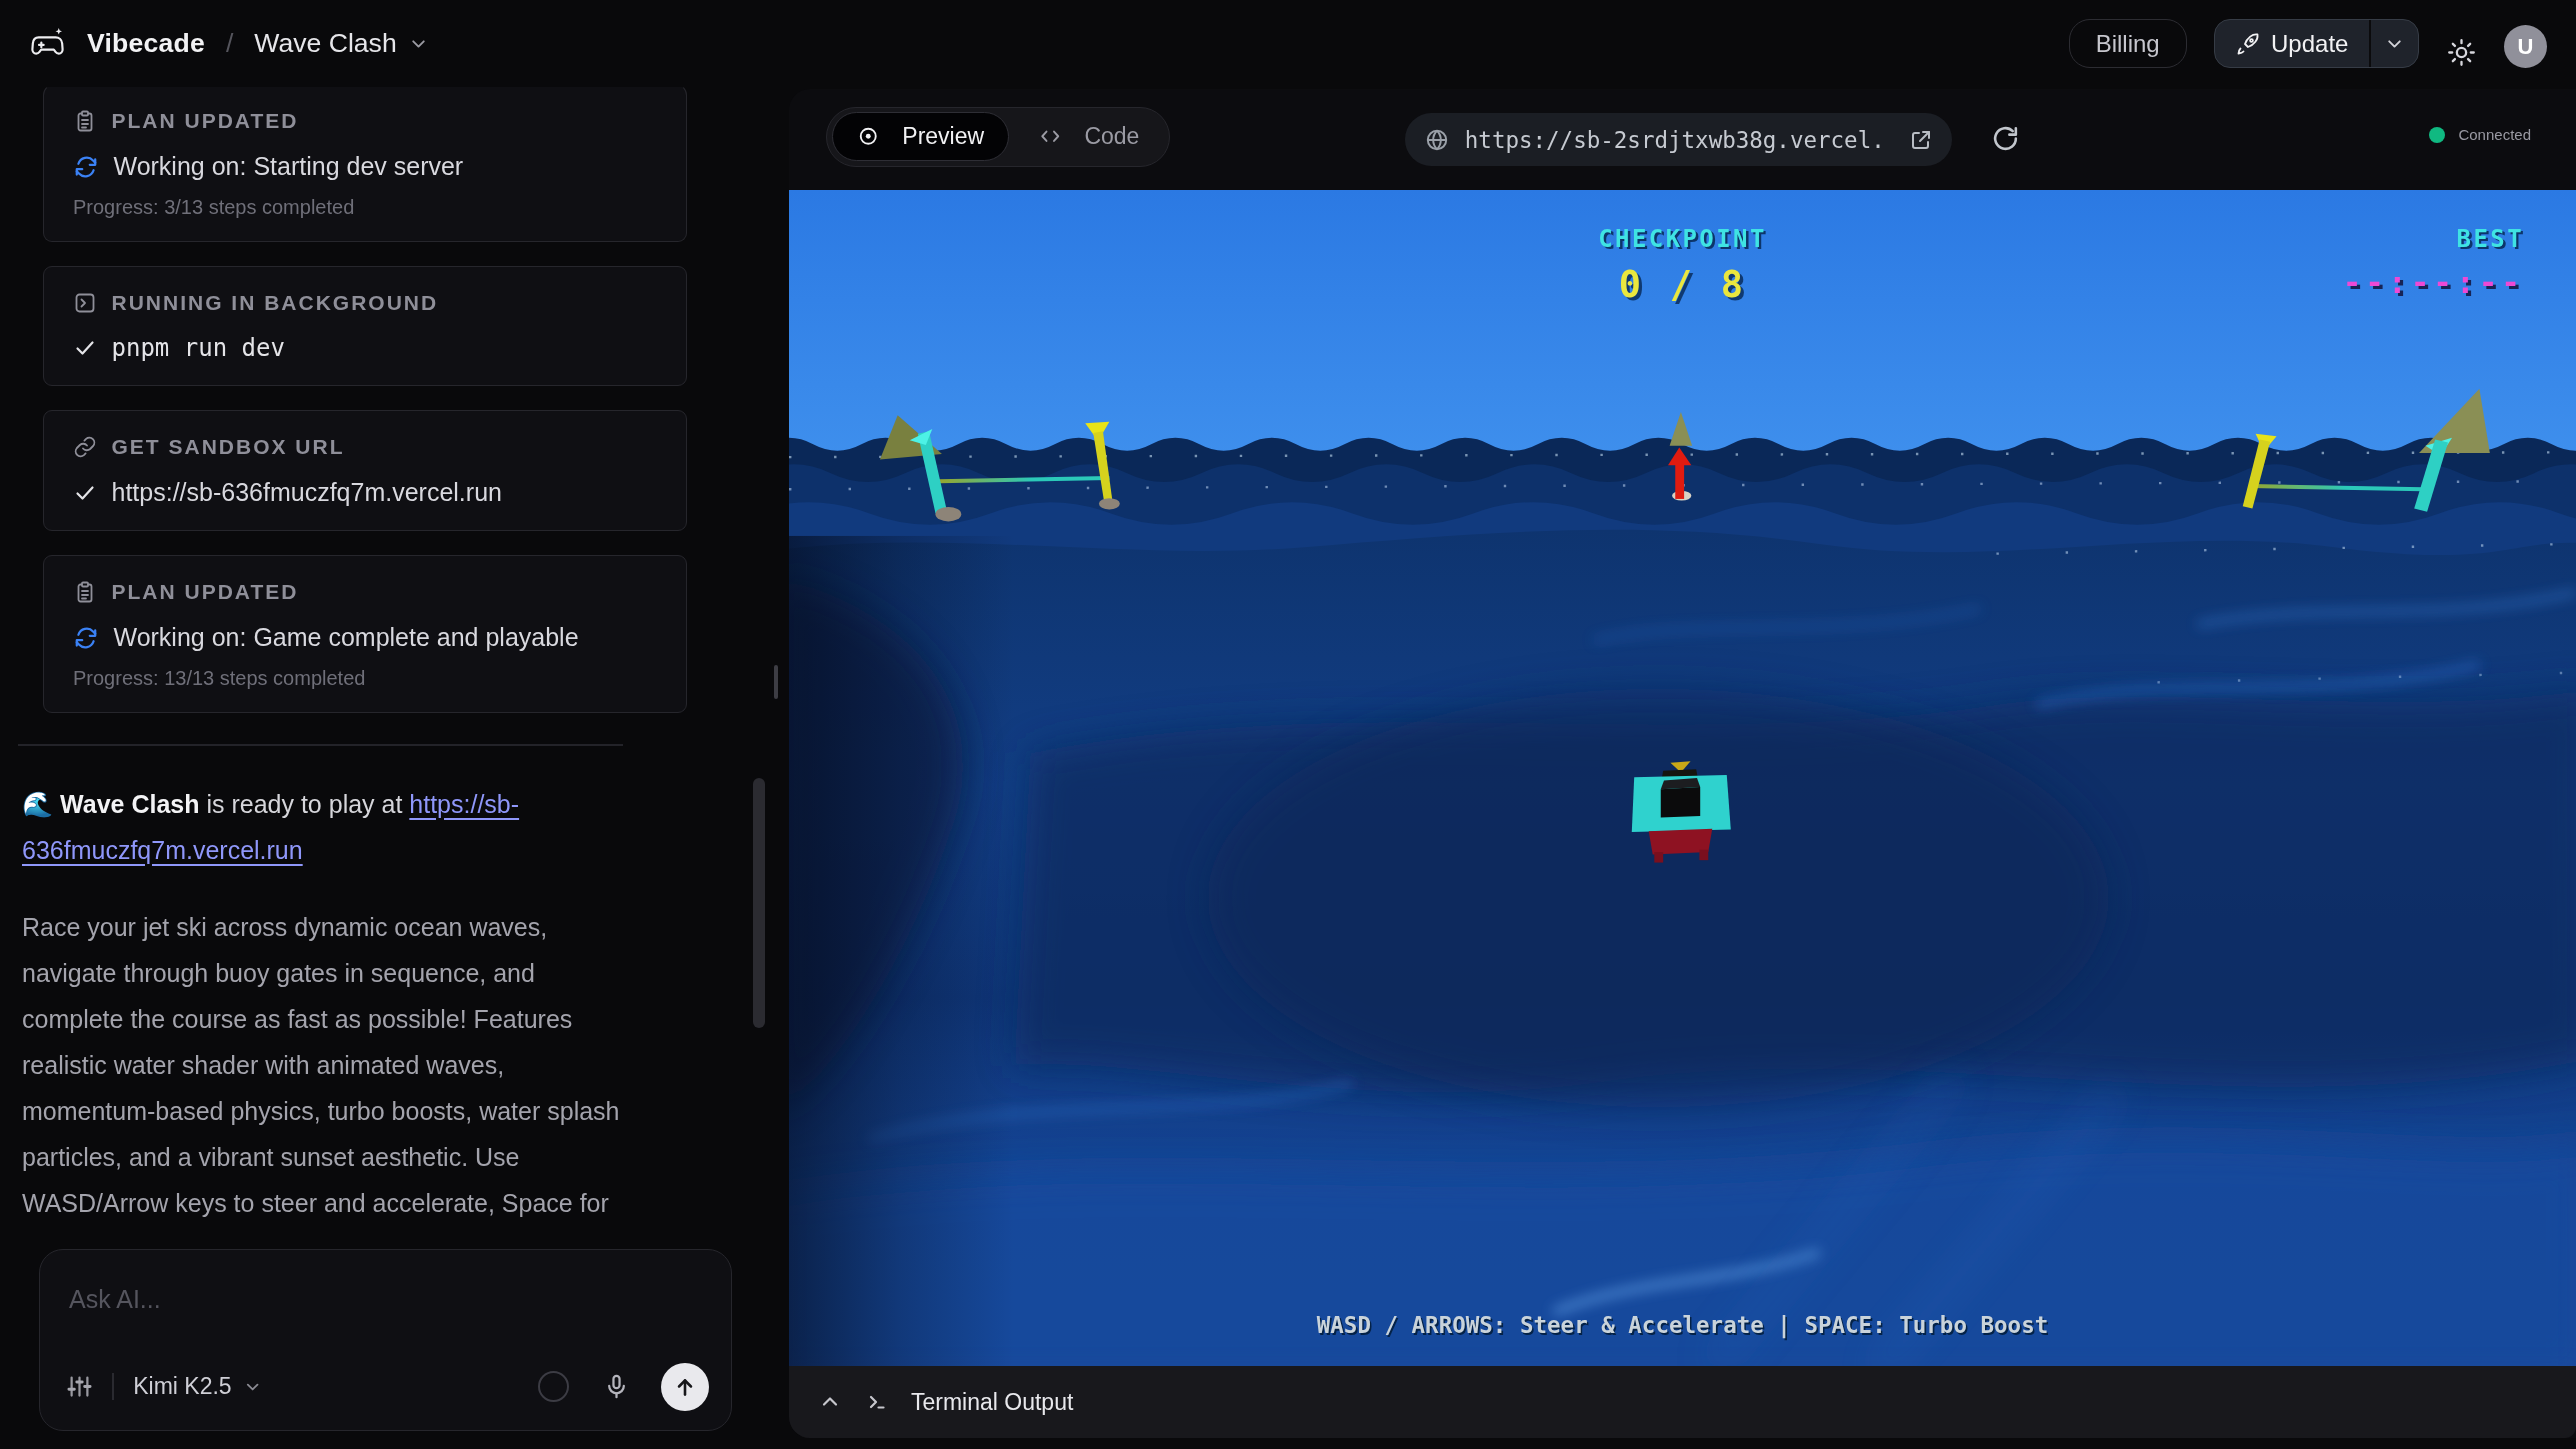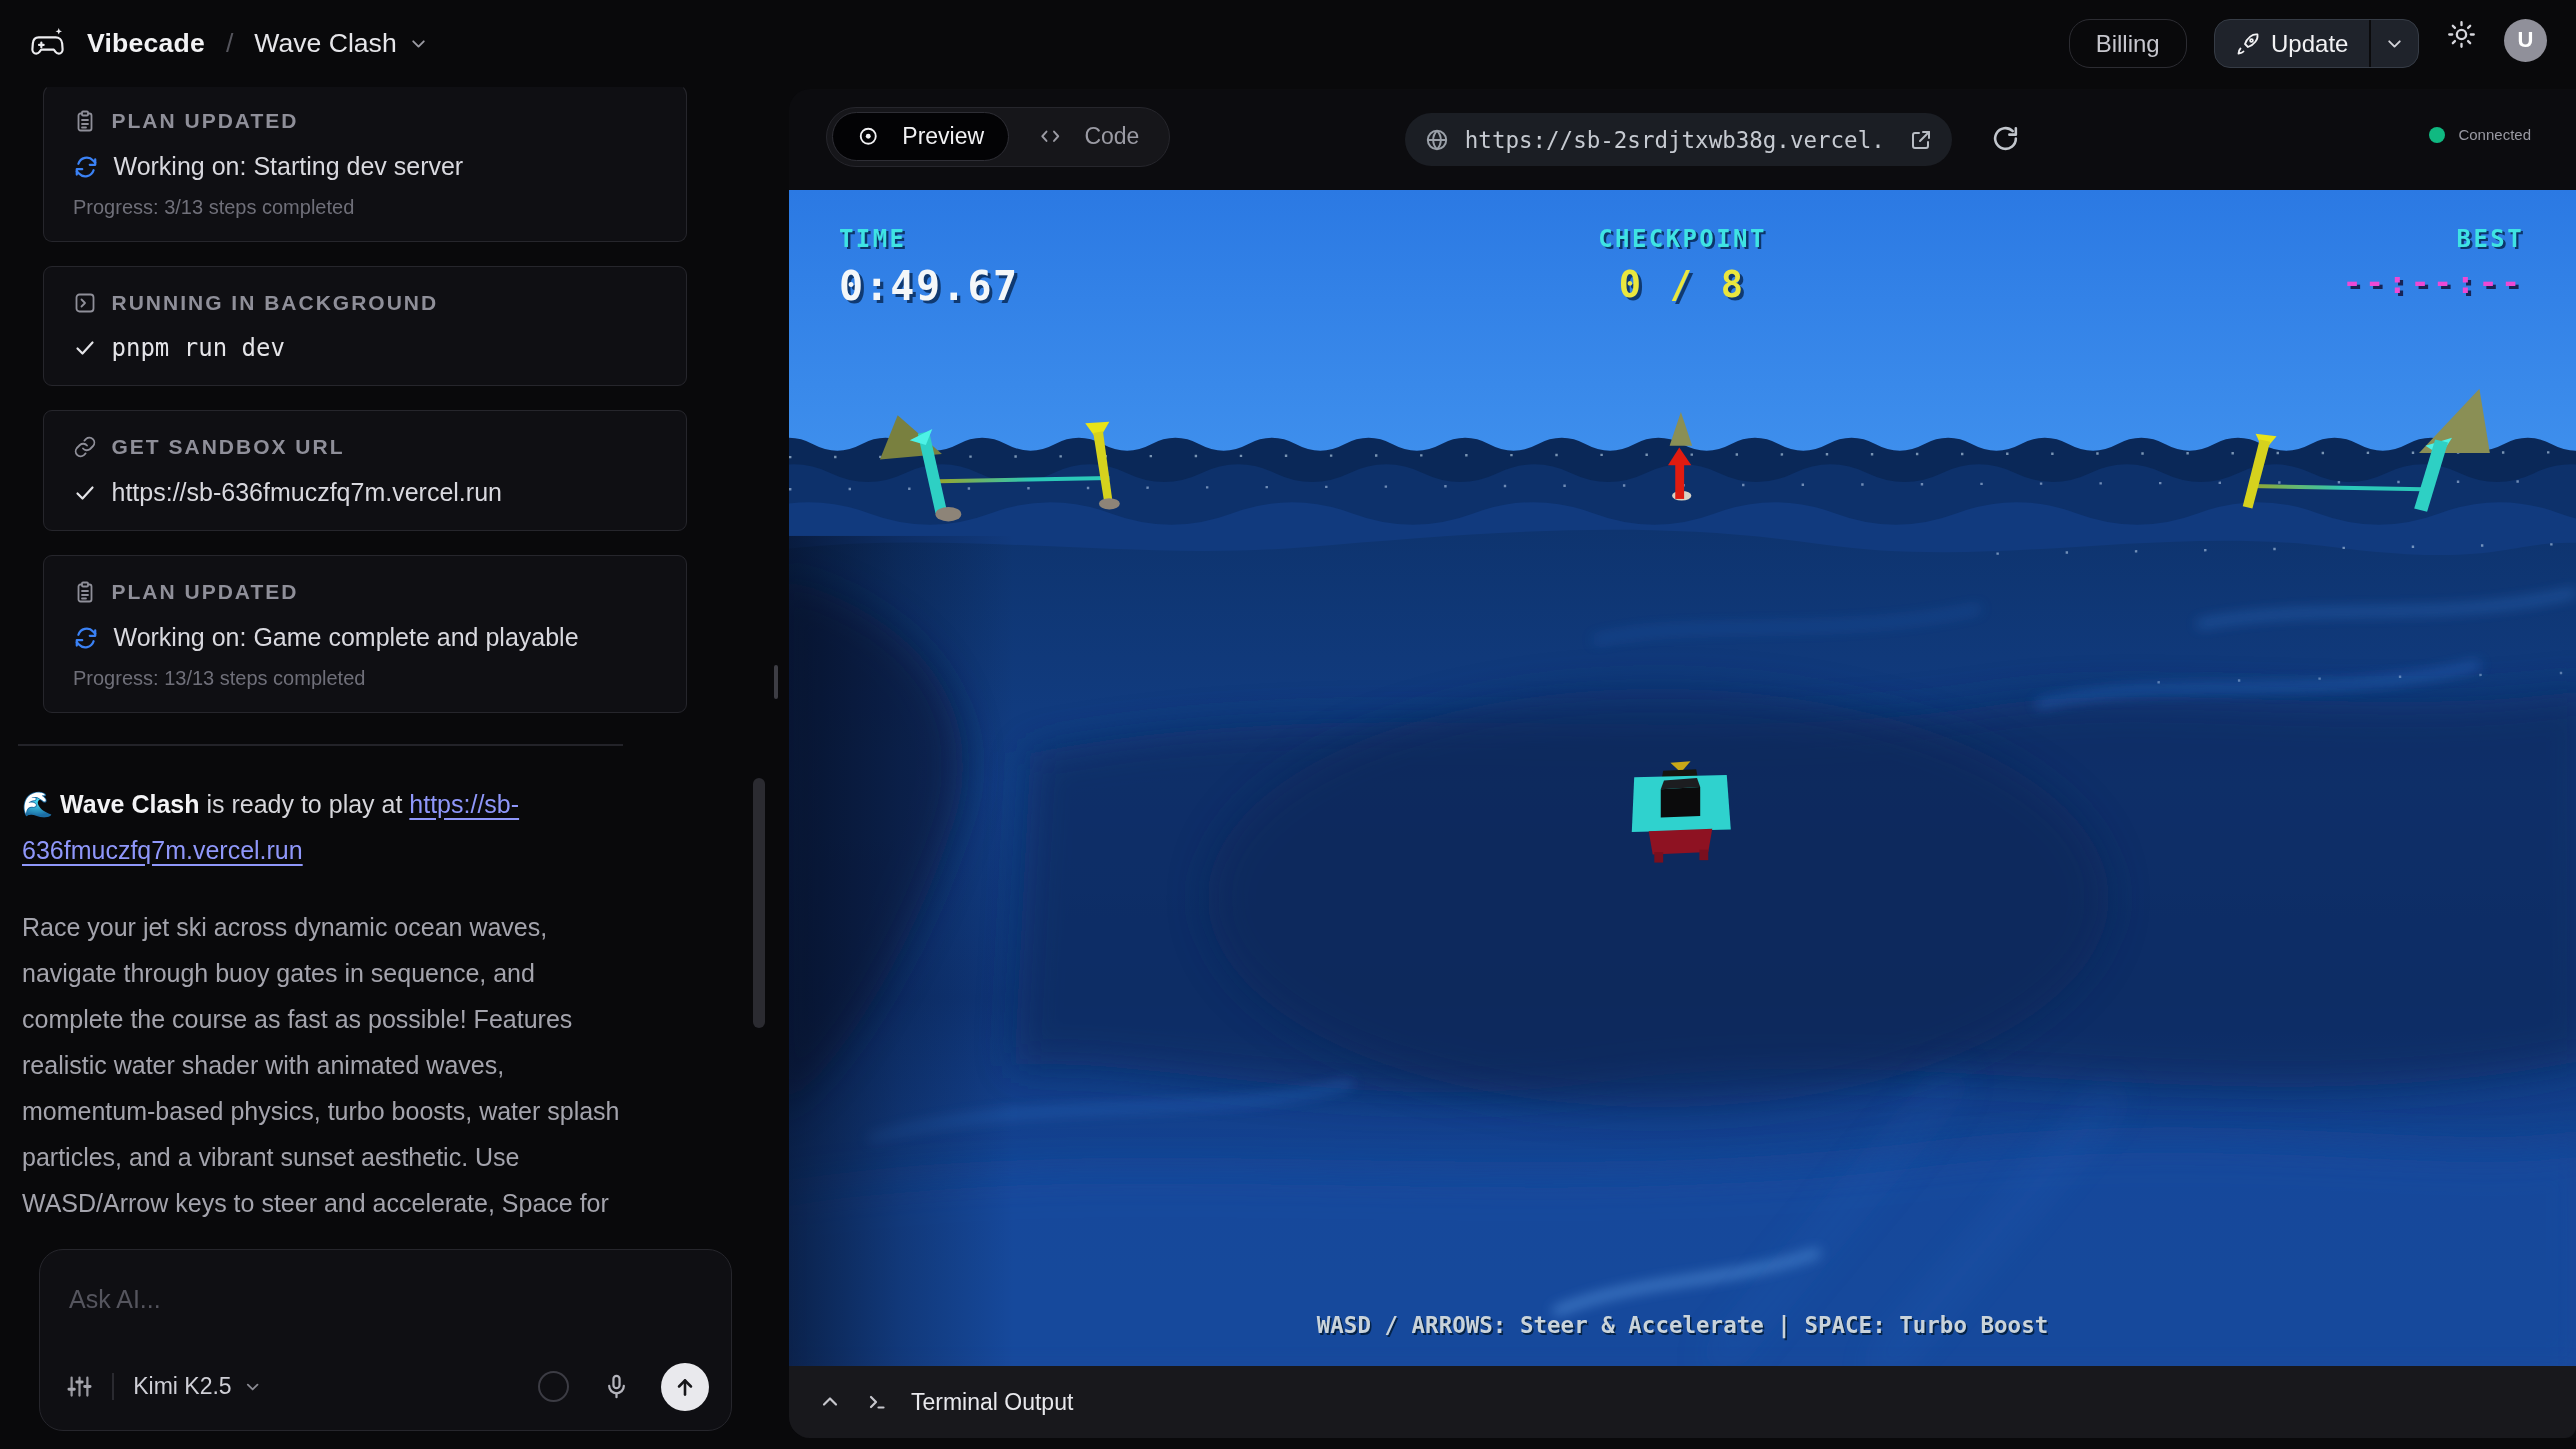--- a/index.html
+++ b/index.html
@@ -6,21 +6,21 @@
     font-family:"Liberation Sans",sans-serif;-webkit-font-smoothing:antialiased;}
   svg{display:block}
 
   
   .header{position:absolute;left:0;top:0;width:2576px;height:87px;display:flex;align-items:center;
     justify-content:space-between;padding:0 29px;box-sizing:border-box;background:#09090b;}
   .h-left{display:flex;align-items:center;gap:21px;}
   .brand{font-size:26.6px;font-weight:700;color:#f2f2f4;letter-spacing:0.2px}
   .crumb-sep{font-size:26.6px;color:#55555d;font-weight:400}
   .project{font-size:26.6px;color:#e6e6ea;font-weight:500;display:flex;align-items:center;gap:11.3px}
-  .h-right{display:flex;align-items:flex-start;gap:27px;}
+  .h-right{display:flex;align-items:flex-end;gap:27px;}
   .billing-btn{font-size:24px;color:#c6c6cd;border:1.6px solid #2c2c32;border-radius:21px;
     padding:9.7px 26px;background:transparent;display:flex;align-items:center;}
   .update-btn{display:flex;align-items:stretch;background:#1f232b;border:1.6px solid #363c46;border-radius:16px;overflow:hidden}
   .update-main{display:flex;align-items:center;gap:11.3px;padding:9.7px 21px;font-size:24px;color:#f2f2f4;font-weight:500}
   .update-sep{width:1.6px;background:#0b0b0d}
   .update-caret{display:flex;align-items:center;padding:0 13px}
   .avatar{width:43px;height:43px;border-radius:50%;background:#90909a;color:#fff;font-size:22px;
     font-weight:600;display:flex;align-items:center;justify-content:center}
 
   
@@ -438,24 +438,20 @@
         <polygon points="1083,745 1132,742 1128,731 1087,734" fill="#1c1d20"></polygon>
         <polygon points="1083,745 1132,742 1132,778 1083,780" fill="#0b0b0c"></polygon>
         <polygon points="1068,797 1147,794 1142,823 1073,826" fill="#8e1222"></polygon>
         <rect x="1075" y="823" width="11" height="13" fill="#7a0f1e"></rect>
         <rect x="1131" y="820" width="11" height="13" fill="#7a0f1e"></rect>
       </g>
 
       <rect x="0" y="430" width="280" height="1033" fill="url(#vigLG)"></rect>
     </svg>
 
-    <div class="hud hud-time">
-      <div class="hud-label">TIME</div>
-      <div class="val">0:49.67</div>
-    </div>
     <div class="hud hud-cp">
       <div class="hud-label">CHECKPOINT</div>
       <div class="val">0 / 8</div>
     </div>
     <div class="hud hud-best">
       <div class="hud-label">BEST</div>
       <div class="val">--:--:--</div>
     </div>
     <div class="help-text">WASD / ARROWS: Steer &amp; Accelerate | SPACE: Turbo Boost</div>
   </div>

